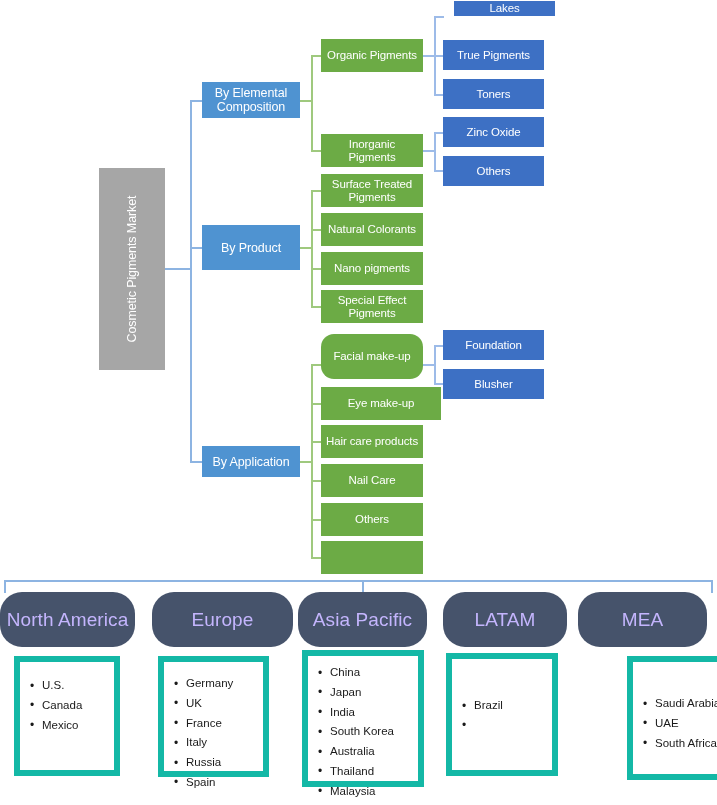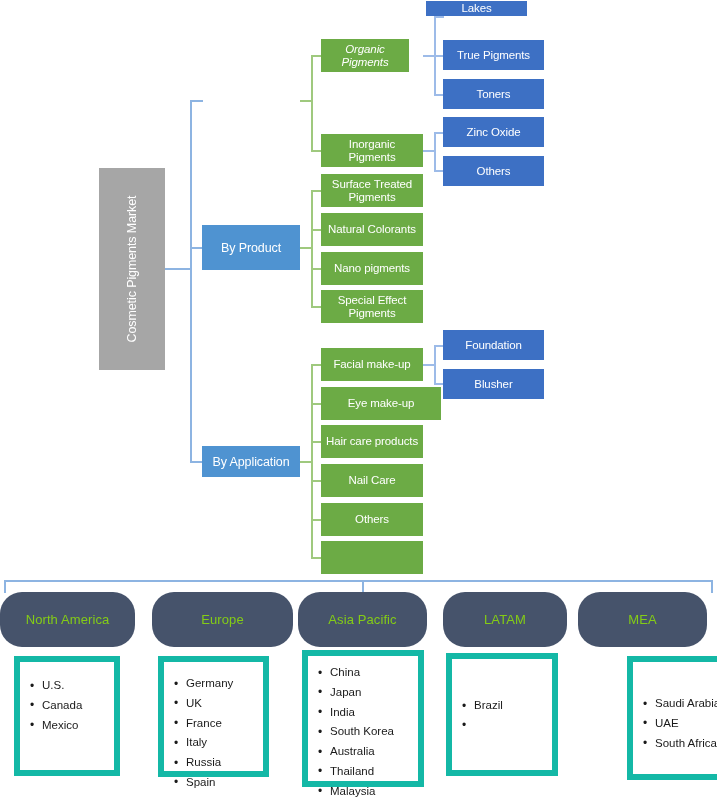--- a/index.html
+++ b/index.html
@@ -74,25 +74,25 @@
   }
   .ln.blue3 {
     background: #9dbbe8;
   }
 
   
   .region-header {
     position: absolute;
     box-sizing: border-box;
     background: #46536b;
-    color: #84cc16;
+    color: #c4b5fd;
     display: flex;
     align-items: center;
     justify-content: center;
-    font-size: 13px;
+    font-size: 19px;
     letter-spacing: 0.1px;
     border-radius: 22px;
   }
   .region-body {
     position: absolute;
     box-sizing: border-box;
     background: #ffffff;
     border: 6px solid #14b8a6;
   }
   .region-body ul {
@@ -169,39 +169,40 @@
 
   <div class="ln" style="left:4px; top:580px; width:709px; height:1.5px;"></div>
   <div class="ln" style="left:4px; top:580px; width:1.5px; height:13px;"></div>
   <div class="ln" style="left:711px; top:580px; width:1.5px; height:13px;"></div>
   <div class="ln" style="left:362px; top:581px; width:1.5px; height:26px;"></div>
 
   <div class="node root-node">
     <span class="rot">Cosmetic Pigments Market</span>
   </div>
 
+  <div class="node lvl1" style="left:202px; top:82px; width:98px; height:36px;">By Elemental Composition</div>
   <div class="node lvl1" style="left:202px; top:225px; width:98px; height:45px;">By Product</div>
   <div class="node lvl1" style="left:202px; top:446px; width:98px; height:31px;">By Application</div>
 
-  <div class="node lvl2" style="left:321px; top:39px; width:88px; height:33px;font-style:italic;">Organic Pigments</div>
+  <div class="node lvl2" style="left:321px; top:39px; width:102px; height:33px;">Organic Pigments</div>
   <div class="node lvl2" style="left:321px; top:134px; width:102px; height:33px;">Inorganic Pigments</div>
 
-  <div class="node lvl3" style="left:426px; top:1px; width:101px; height:15px;">Lakes</div>
+  <div class="node lvl3" style="left:454px; top:1px; width:101px; height:15px;">Lakes</div>
   <div class="node lvl3" style="left:443px; top:79px; width:101px; height:30px;">Toners</div>
   <div class="node lvl3" style="left:443px; top:40px; width:101px; height:30px;">True Pigments</div>
 
   <div class="node lvl3" style="left:443px; top:117px; width:101px; height:30px;">Zinc Oxide</div>
   <div class="node lvl3" style="left:443px; top:156px; width:101px; height:30px;">Others</div>
 
   <div class="node lvl2" style="left:321px; top:174px; width:102px; height:33px;">Surface Treated Pigments</div>
   <div class="node lvl2" style="left:321px; top:213px; width:102px; height:33px;">Natural Colorants</div>
   <div class="node lvl2" style="left:321px; top:252px; width:102px; height:33px;">Nano pigments</div>
   <div class="node lvl2" style="left:321px; top:290px; width:102px; height:33px;">Special Effect Pigments</div>
 
-  <div class="node lvl2" style="left:321px; top:348px; width:102px; height:33px;">Facial make-up</div>
+  <div class="node lvl2" style="left:321px; top:334px; width:102px; height:45px;border-radius:13px;">Facial make-up</div>
   <div class="node lvl2" style="left:321px; top:387px; width:120px; height:33px;">Eye make-up</div>
   <div class="node lvl2" style="left:321px; top:425px; width:102px; height:33px;">Hair care products</div>
   <div class="node lvl2" style="left:321px; top:464px; width:102px; height:33px;">Nail Care</div>
   <div class="node lvl2" style="left:321px; top:503px; width:102px; height:33px;">Others</div>
   <div class="node lvl2" style="left:321px; top:541px; width:102px; height:33px;"></div>
 
   <div class="node lvl3" style="left:443px; top:330px; width:101px; height:30px;">Foundation</div>
   <div class="node lvl3" style="left:443px; top:369px; width:101px; height:30px;">Blusher</div>
 
   <div class="region-header" style="left:0px; top:592px; width:135px; height:55px;">North America</div>

